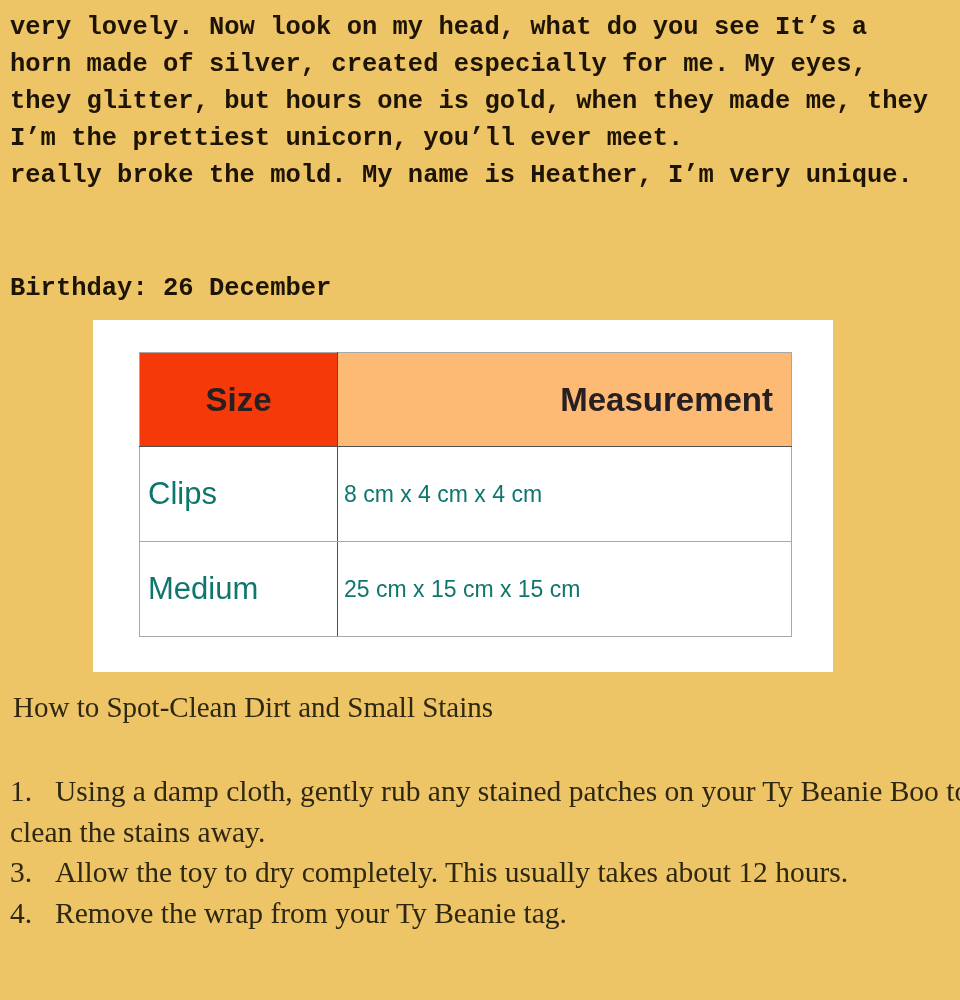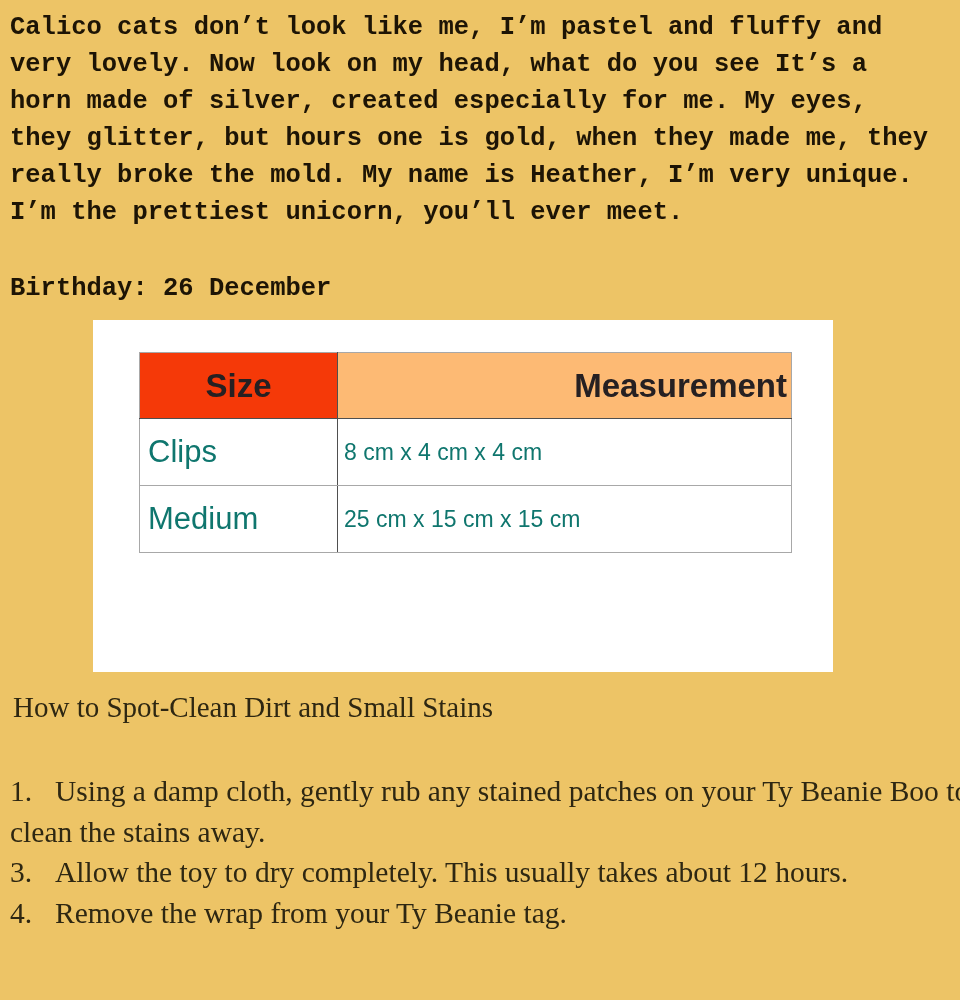--- a/index.html
+++ b/index.html
@@ -53,21 +53,21 @@
     left: 46px;
     top: 32px;
     border-collapse: collapse;
     table-layout: fixed;
     font-family: "Liberation Sans", "DejaVu Sans", sans-serif;
   }
   .size-table col.c1 { width: 198px; }
   .size-table col.c2 { width: 454px; }
   .size-table th, .size-table td {
     border: 1px solid #a8a8a8;
-    padding: 4px;
+    padding: 18px;
     overflow: hidden;
   }
   .size-table th:first-child, .size-table td:first-child {
     border-right: 1px solid #4f4f4f;
   }
   .size-table thead th {
     height: 57px;
     background: #f53908;
     color: #262022;
     font-size: 33px;
@@ -109,26 +109,25 @@
   .step-line { white-space: pre; }
   .step-number {
     display: inline-block;
     min-width: 45px;
   }
 </style>
 </head>
 <body style="background-color: rgb(237, 196, 102);">
 
 <div class="poem">
-  <div class="poem-line">Calico cats don’t look like me, I’m pastel and fluffy and</div>
   <div class="poem-line">very lovely. Now look on my head, what do you see It’s a</div>
   <div class="poem-line">horn made of silver, created especially for me. My eyes,</div>
   <div class="poem-line">they glitter, but hours one is gold, when they made me, they</div>
+  <div class="poem-line">I’m the prettiest unicorn, you’ll ever meet.</div>
   <div class="poem-line">really broke the mold. My name is Heather, I’m very unique.</div>
-  <div class="poem-line">I’m the prettiest unicorn, you’ll ever meet.</div>
 </div>
 
 <div class="birthday">Birthday: 26 December</div>
 
 <div class="white-panel">
   <table class="size-table">
     <colgroup>
         <col class="c1">
         <col class="c2">
       </colgroup>

